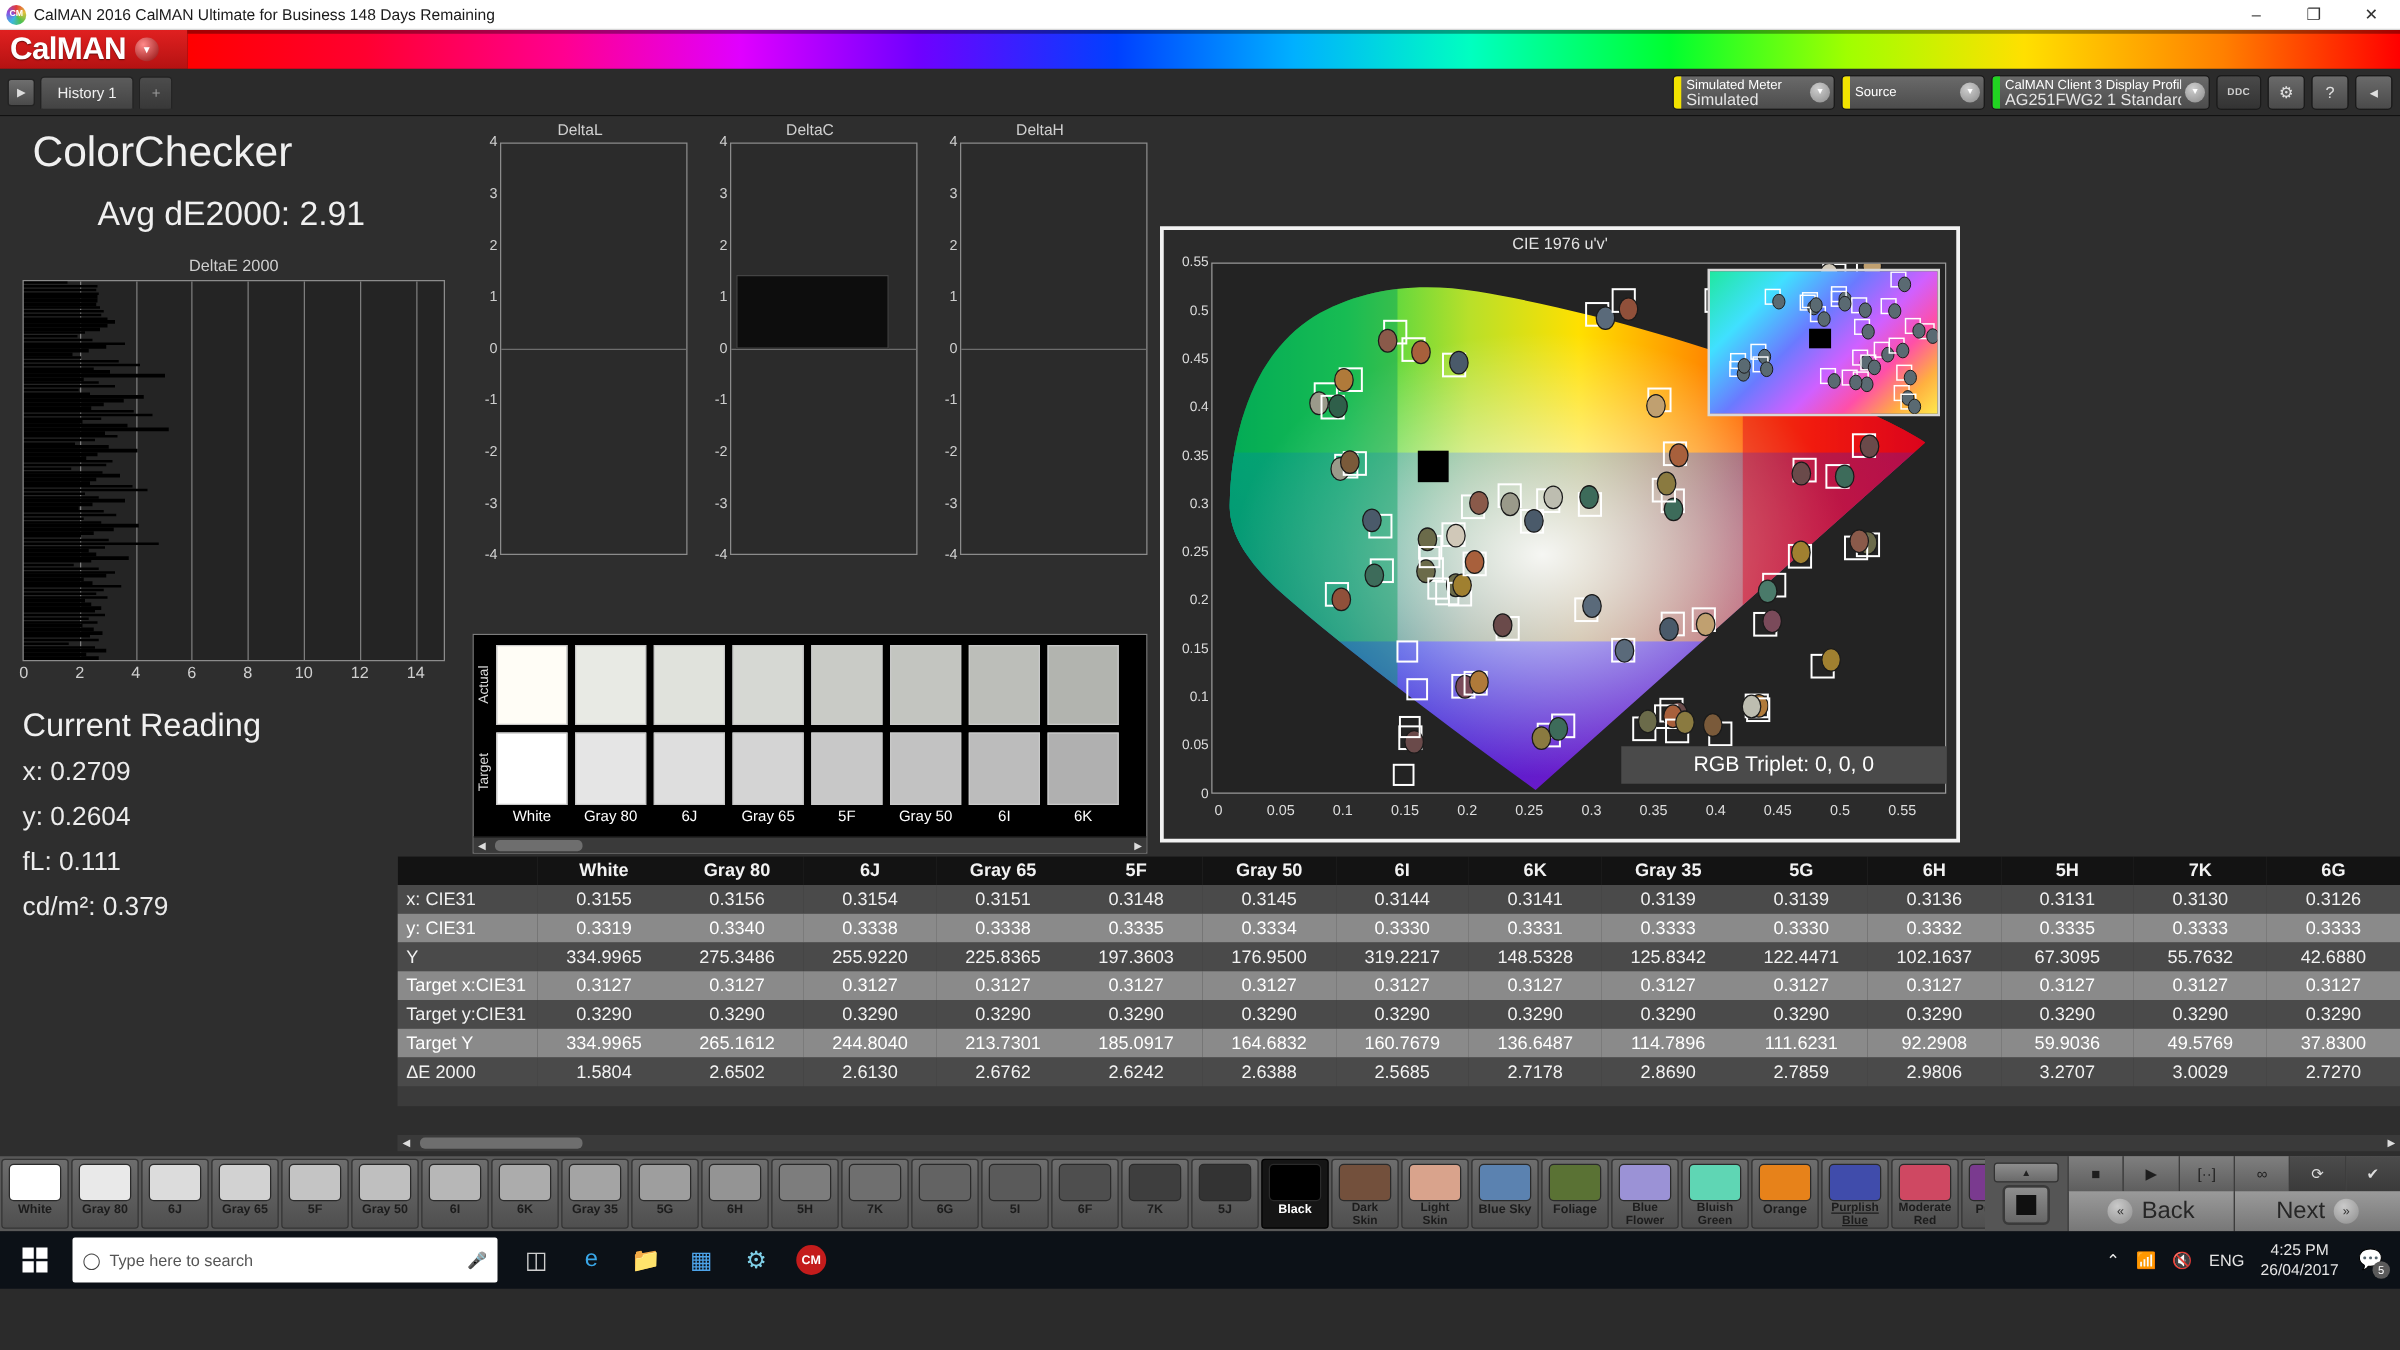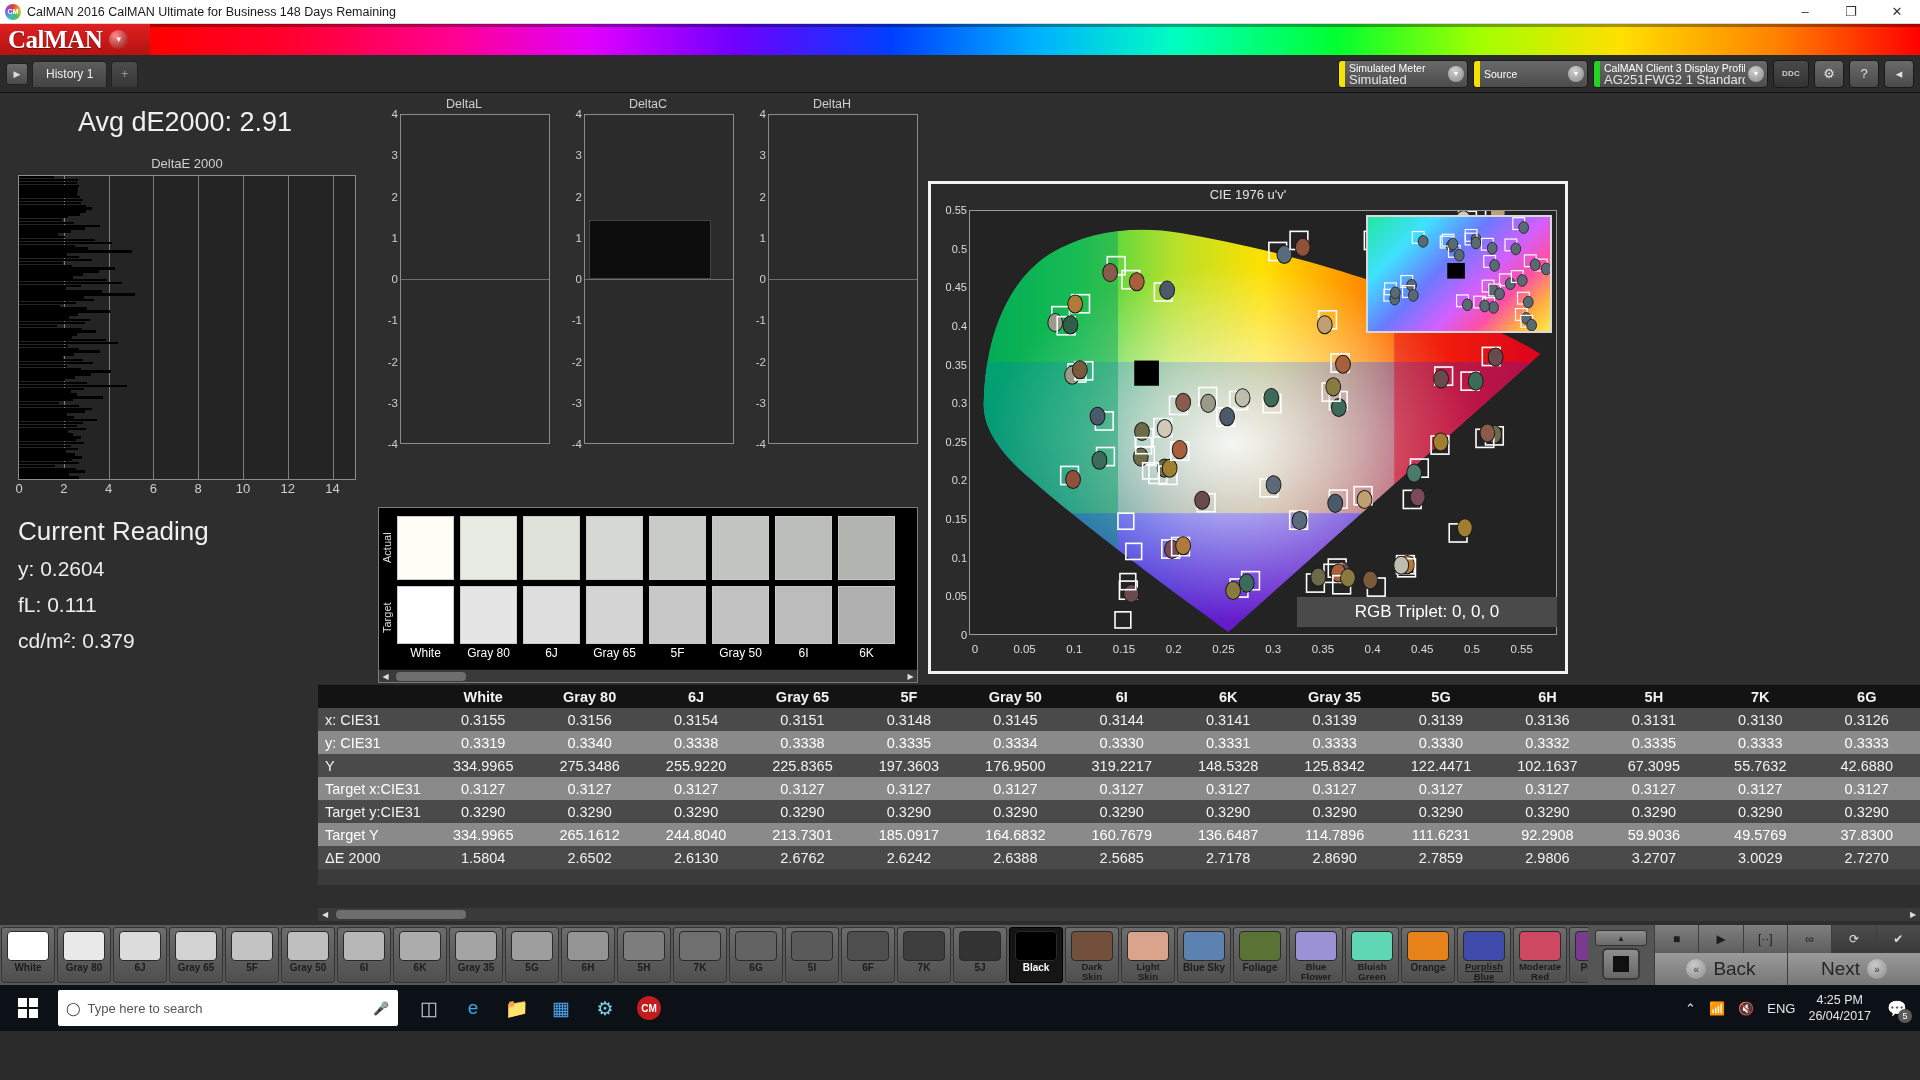--- a/index.html
+++ b/index.html
@@ -17,21 +17,21 @@
   .tb-btns{ margin-left:auto; display:flex; height:100%; }
   .tb-btn{ width:46px; height:100%; display:flex; align-items:center;
     justify-content:center; color:#333; font-size:13px; }
 
   
   .brandbar{ height:31px; background:#1b1b1b; display:flex; align-items:stretch; }
   .brand{ width:150px; background:#d41b1b; display:flex; align-items:center;
     padding-left:8px; position:relative;
     background:linear-gradient(#e02020,#b51212); }
   .brand-text{ font-size:25px; font-weight:bold; color:#fff; letter-spacing:-.5px;
-    line-height:1; text-shadow:0 1px 1px rgba(0,0,0,.5);font-family:Liberation Serif, serif; }
+    line-height:1; text-shadow:0 1px 1px rgba(0,0,0,.5); }
   .brand-caret{ width:19px;height:19px;border-radius:50%;
     background:radial-gradient(circle at 35% 30%,#ff8a8a,#8f0d0d);
     margin-left:7px; display:flex;align-items:center;justify-content:center;
     font-size:8px; color:#fff; }
   .rainbow{ flex:1; background:linear-gradient(90deg,
     #ff0000 0%, #ff0030 8%, #ff0090 17%, #e000ff 25%, #7000ff 33%,
     #0040ff 42%, #00b0ff 50%, #00ffc0 58%, #00ff30 67%, #a0ff00 75%,
     #ffe000 83%, #ff8000 92%, #ff0000 100%); position:relative; }
   .rainbow::after{content:"";position:absolute;left:0;right:0;top:0;height:3px;
     background:rgba(0,0,0,.35);}
@@ -279,20 +279,21 @@
     <div class="icobtn ddc">DDC</div>
     <div class="icobtn">⚙</div>
     <div class="icobtn">?</div>
     <div class="icobtn">◂</div>
   </div>
 </div>
 
 <div class="body">
 
   <div class="leftcol">
+    <div class="cc-title">ColorChecker</div>
     <div class="cc-avg">Avg dE2000: 2.91</div>
 
     <div class="de-wrap">
       <div class="de-lab">DeltaE 2000</div>
       <div class="de-plot" id="deplot">
           <div class="vg" style="left: 44.8px;"></div>
           <div class="vg" style="left: 89.6px;"></div>
           <div class="vg" style="left: 134.4px;"></div>
           <div class="vg" style="left: 179.2px;"></div>
           <div class="vg" style="left: 224px;"></div>
@@ -412,20 +413,21 @@
           <span style="left: 135.4px;">6</span>
           <span style="left: 180.2px;">8</span>
           <span style="left: 225px;">10</span>
           <span style="left: 269.8px;">12</span>
           <span style="left: 314.6px;">14</span>
         </div>
     </div>
 
     <div class="curread">
       <h3>Current Reading</h3>
+      <div class="row">x: 0.2709</div>
       <div class="row">y: 0.2604</div>
       <div class="row">fL: 0.111</div>
       <div class="row">cd/m²: 0.379</div>
     </div>
   </div>
 
   <div class="deltas" id="deltas">
       <div class="dbox">
         <div class="t">DeltaL</div>
         <div class="dchart">

